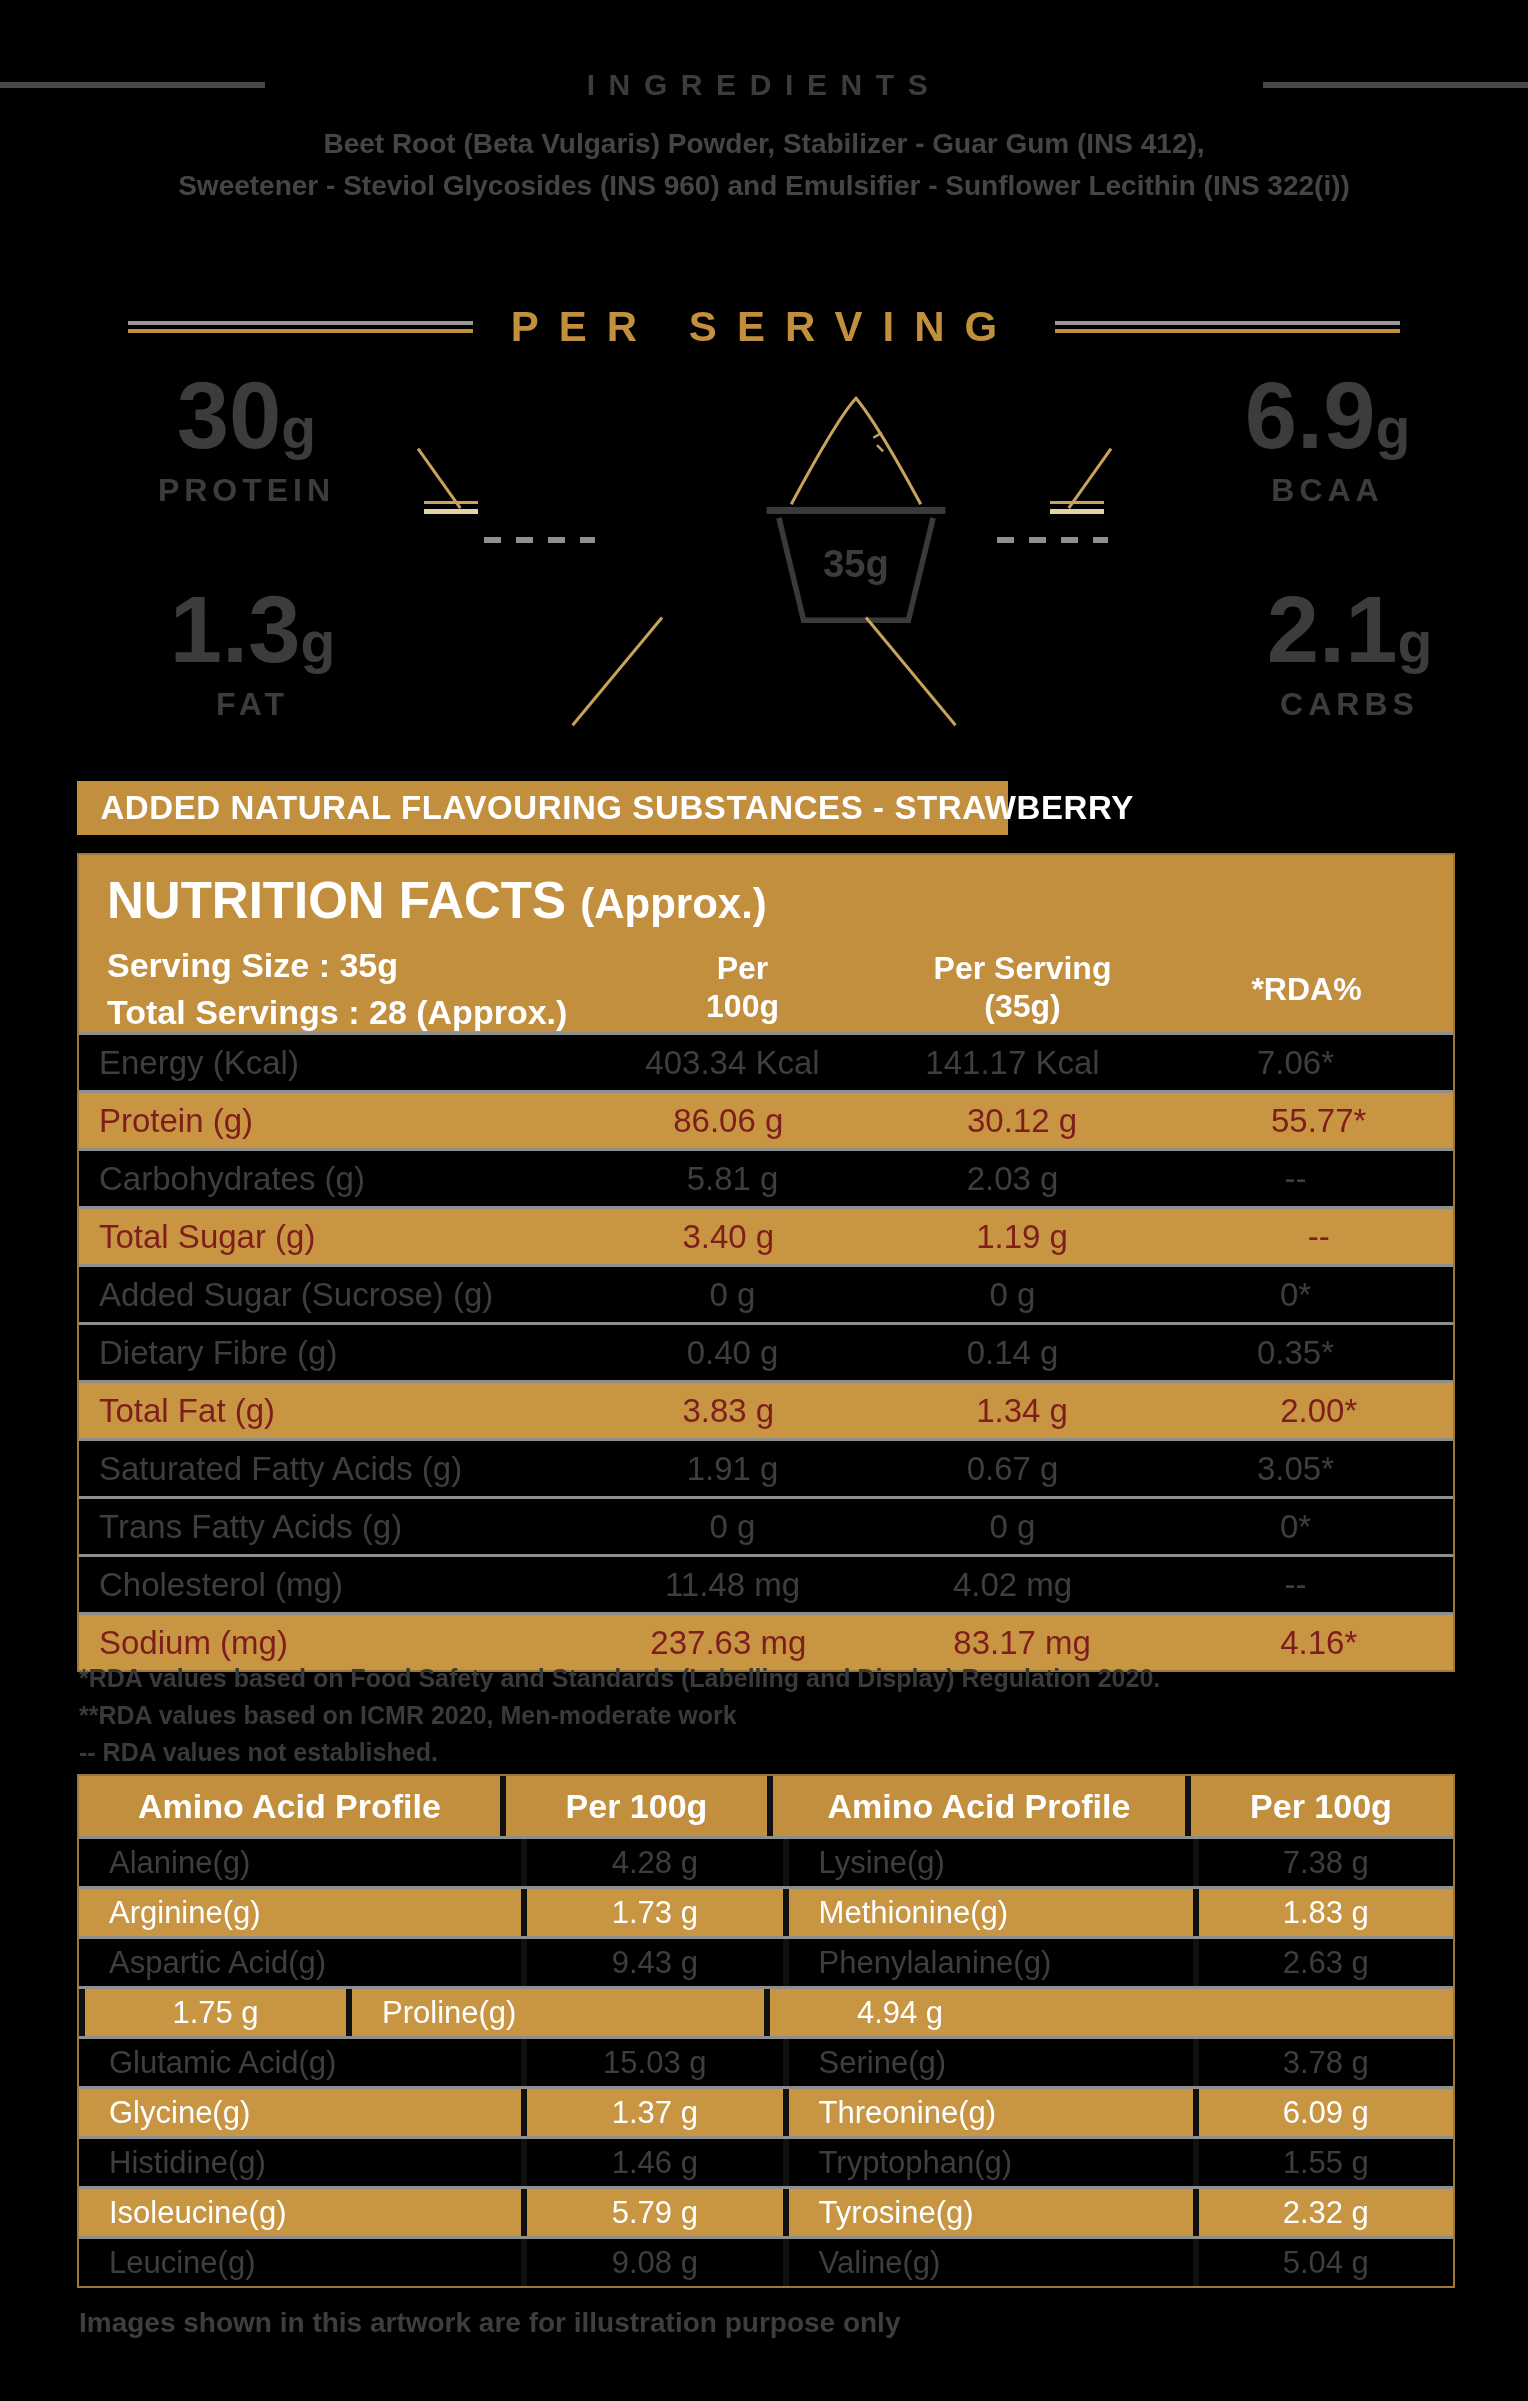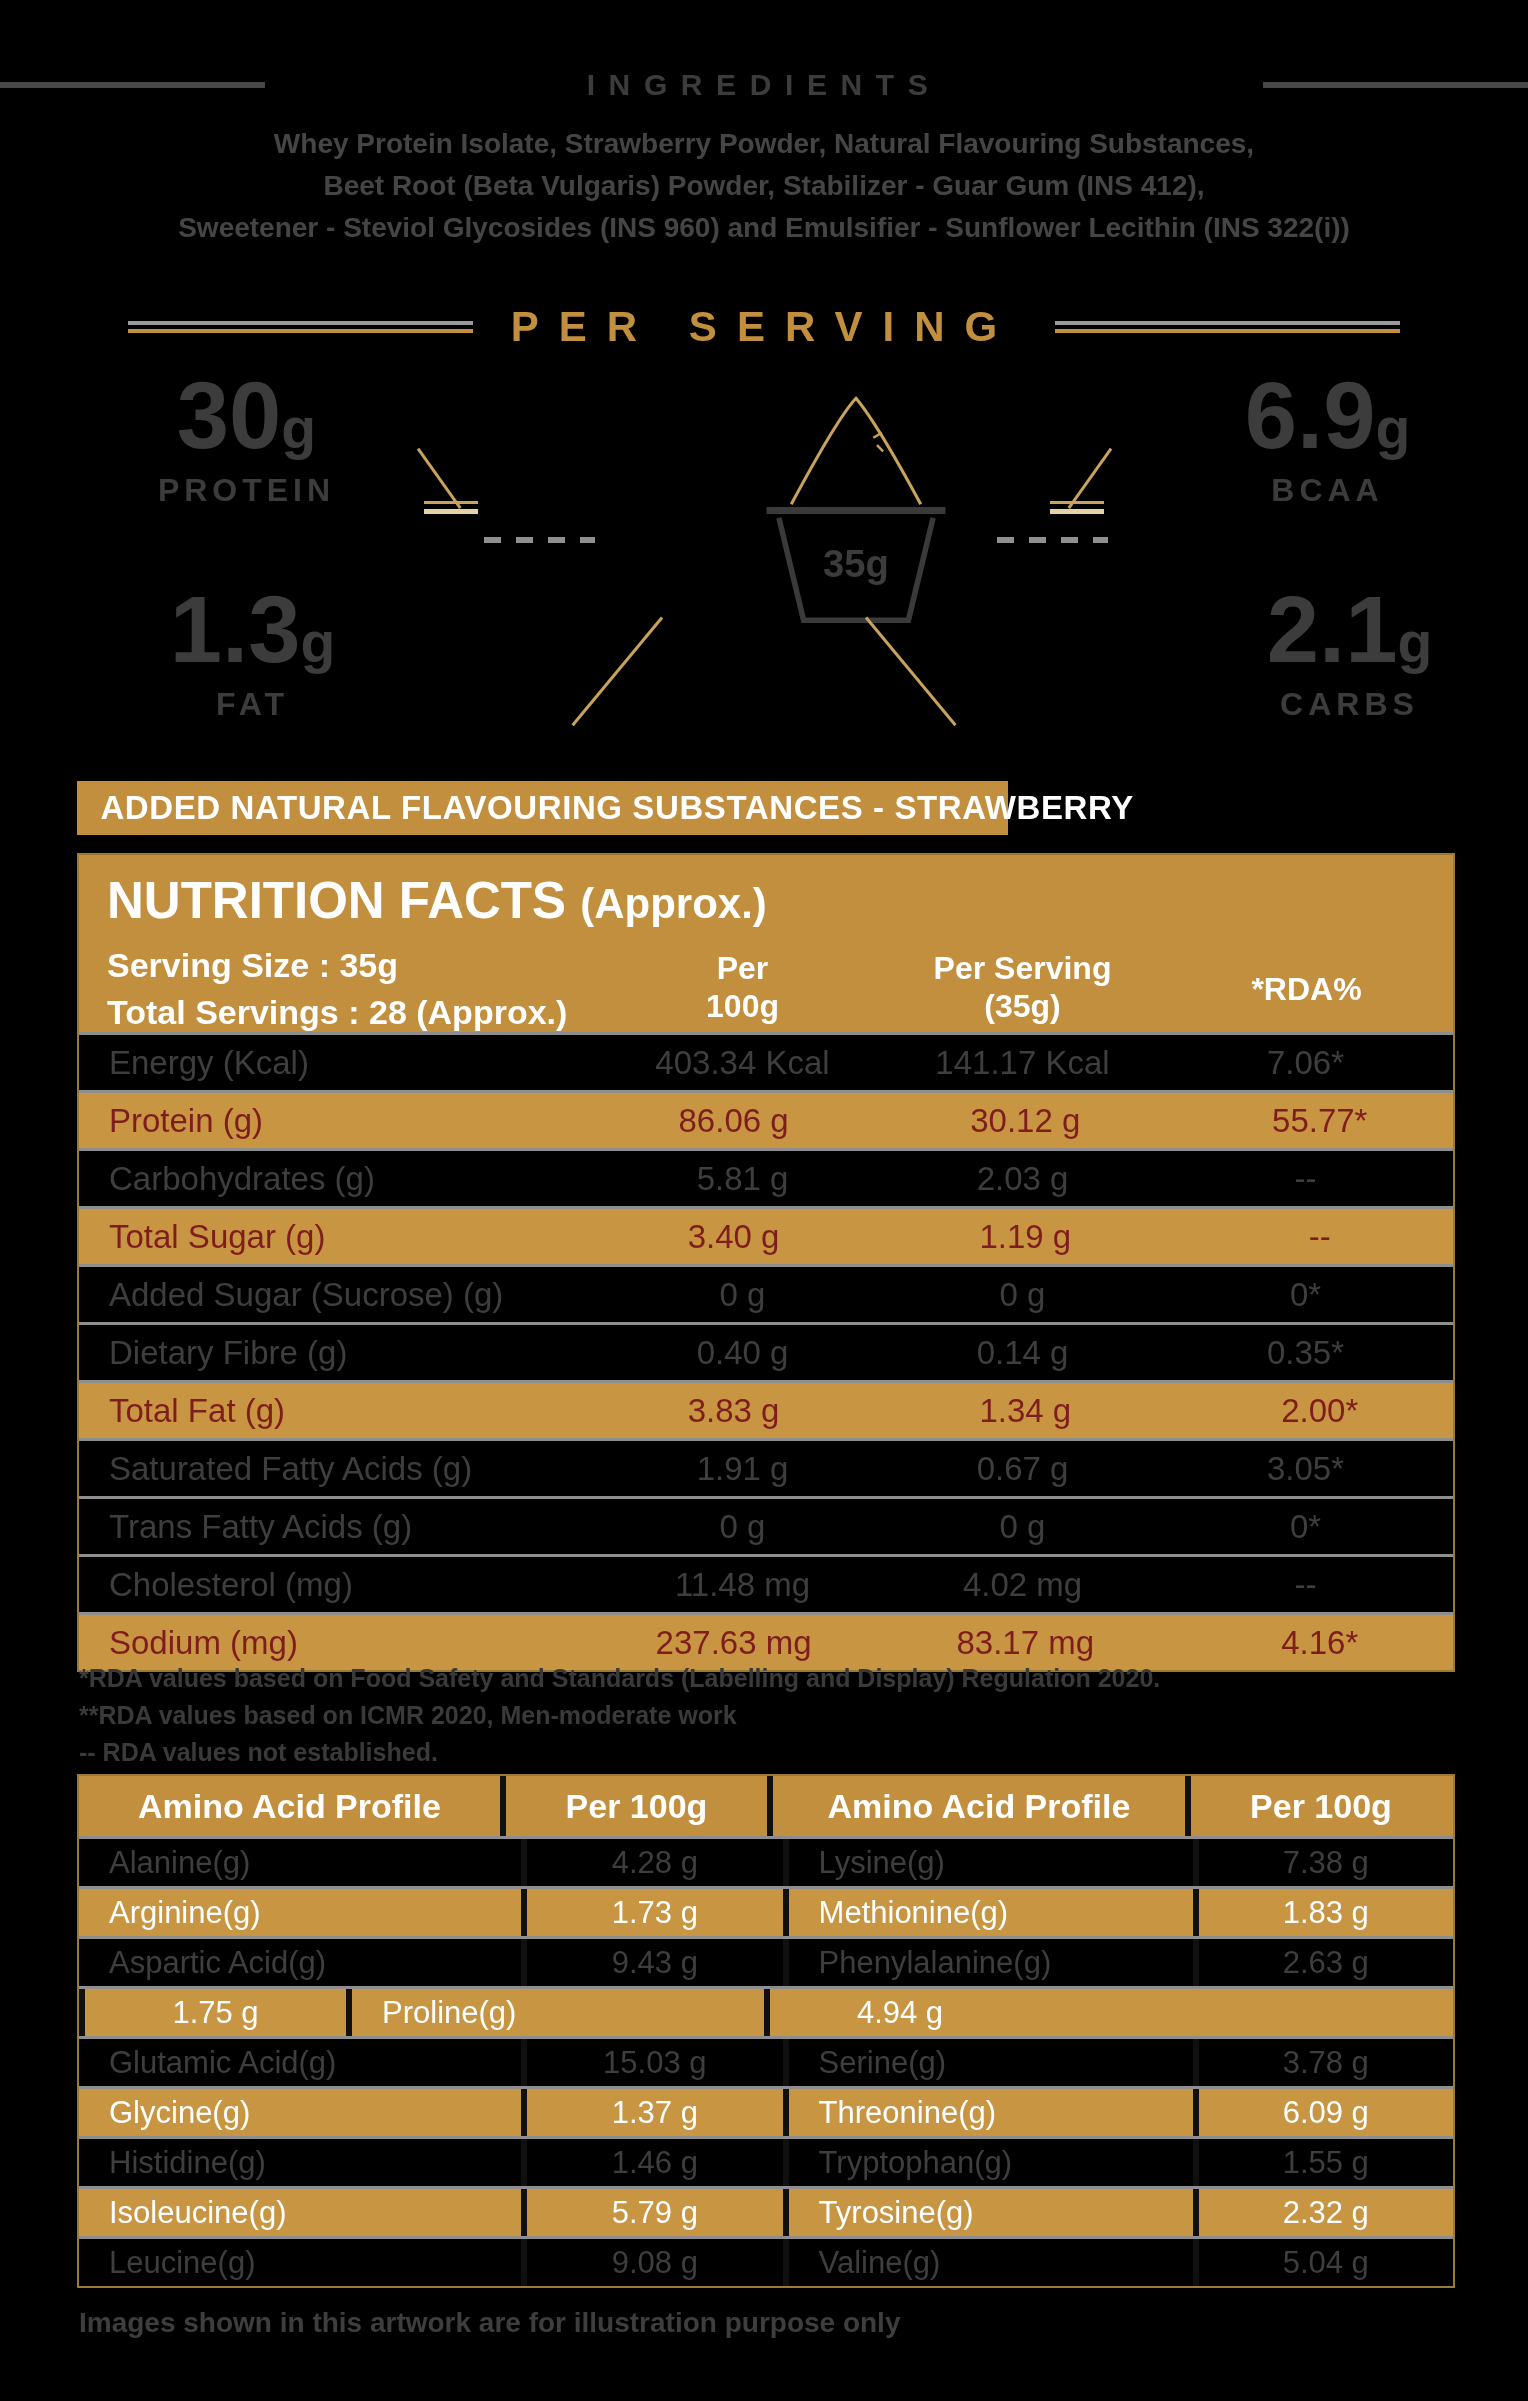--- a/index.html
+++ b/index.html
@@ -47,21 +47,21 @@
   #nut-title .approx{font-size:42px;font-weight:bold;}
   #nut-serv{position:absolute;left:28px;top:91px;font-size:34px;font-weight:600;}
   #nut-tot{position:absolute;left:28px;top:138px;font-size:34px;font-weight:600;}
   .colhead{position:absolute;text-align:center;font-size:32px;font-weight:bold;line-height:38px;}
   #ch-100{left:525px;top:94px;width:277px;}
   #ch-serv{left:802px;top:94px;width:283px;}
   #ch-rda{left:1086px;top:115px;width:283px;}
   .nrow{display:flex;align-items:center;height:55px;border-top:3.1px solid #8e8e8e;font-size:33px;}
   .nrow.dark{background:#000;color:#3e3e3e;}
   .nrow.gold{background:#c89642;color:#7f1d1d;gap:28px;}
-  .nrow .lab{width:495px;padding-left:30px;}
+  .nrow .lab{width:495px;padding-left:20px;}
   .nrow .v1{width:277px;text-align:center;}
   .nrow .v2{width:283px;text-align:center;}
   .nrow .v3{width:283px;text-align:center;}
   
   #footnotes{position:absolute;left:79px;top:1660px;color:#3a3a3a;font-size:25px;font-weight:600;line-height:37px;}
   
   #amino{position:absolute;left:77px;top:1774px;width:1378px;border:2.5px solid #9c7a35;box-sizing:border-box;background:#000;}
   #amino-head{display:flex;height:60px;background:#c28f3e;color:#fff;font-weight:bold;font-size:34px;}
   #amino-head .hc{display:flex;align-items:center;justify-content:center;}
   .ac1{width:421px;} .ac2{width:267px;} .ac3{width:418px;} .ac4{width:266px;}
@@ -81,21 +81,20 @@
 
 <div id="page">
 
   <div id="ingredients">
     <div class="ing-head-row">
       <div class="ing-rule"></div>
       <div class="ing-title">INGREDIENTS</div>
       <div class="ing-rule"></div>
     </div>
     <div class="ing-lines">
-      <div>Whey Protein Isolate, Strawberry Powder, Natural Flavouring Substances,</div>
       <div>Beet Root (Beta Vulgaris) Powder, Stabilizer - Guar Gum (INS 412),</div>
       <div>Sweetener - Steviol Glycosides (INS 960) and Emulsifier - Sunflower Lecithin (INS 322(i))</div>
     </div>
   </div>
 
   <div id="ps-head">
     <div class="ps-rule">
         <div class="g1"></div>
         <div class="g2"></div>
       </div>

